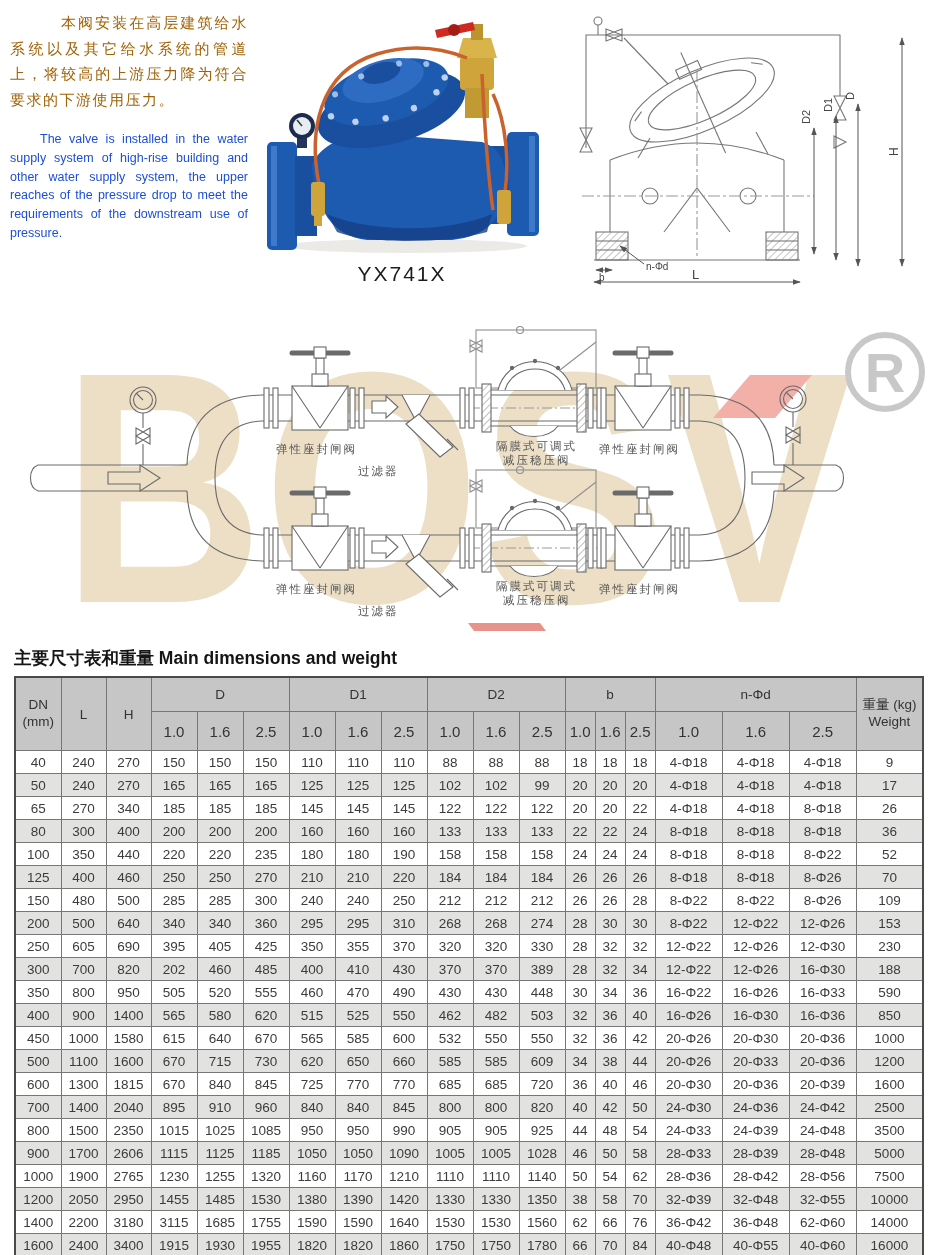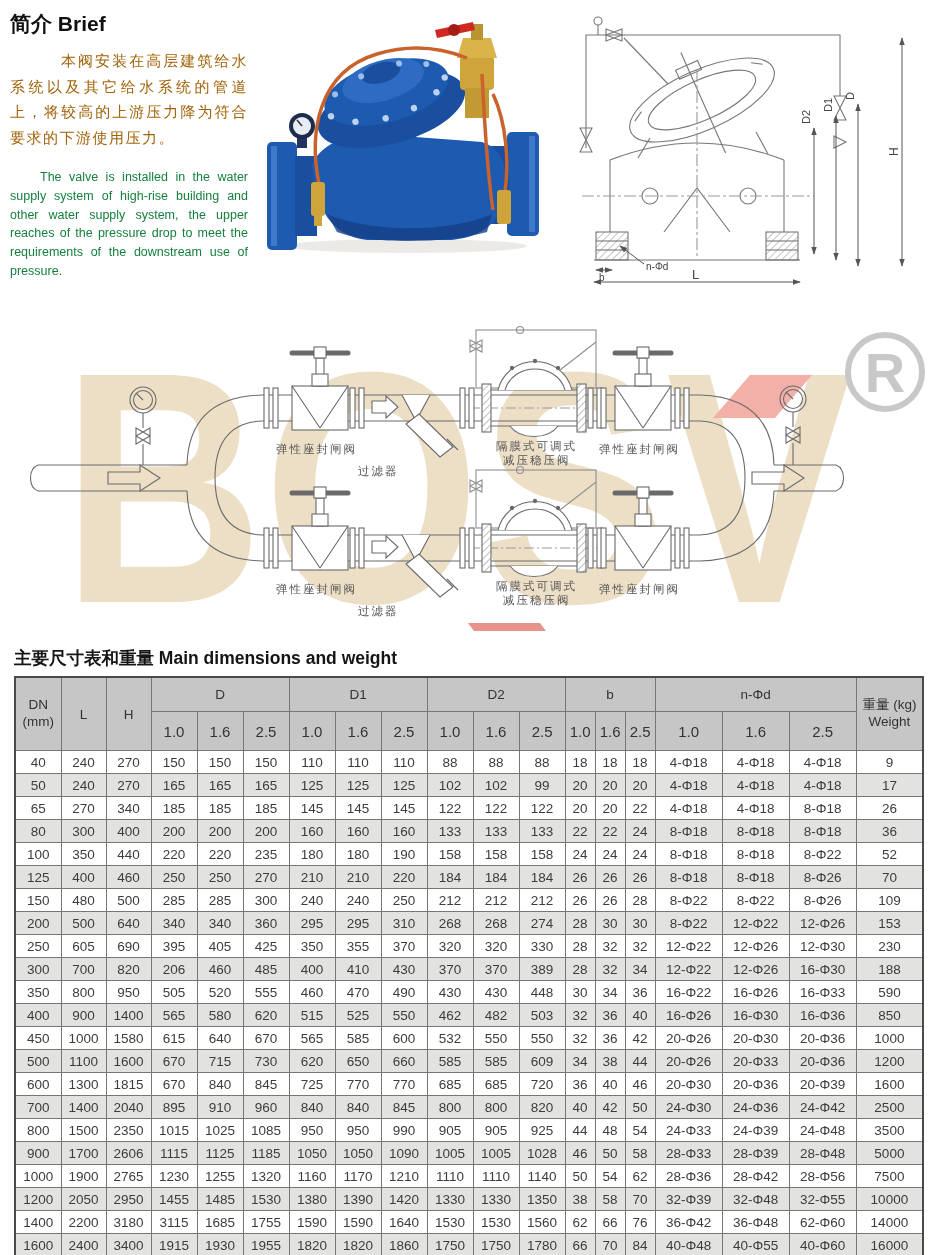--- a/index.html
+++ b/index.html
@@ -5,21 +5,21 @@
   html,body{margin:0;padding:0;background:#fff;}
   .page{width:940px;height:1255px;background:#fff;font-family:"Liberation Sans",sans-serif;
         color:#222;overflow:hidden;position:relative;}
   
   .top{display:flex;padding-top:6px;}
   .brief{width:252px;padding:4px 4px 0 10px;box-sizing:border-box;}
   .brief h1{font-size:21px;margin:0 0 10px 0;font-weight:bold;color:#111;}
   .brief .zh{font-size:15px;line-height:1.7;letter-spacing:1.5px;text-align:justify;
              text-indent:3.4em;margin:0 0 18px 0;color:#a16207;}
   .brief .en{font-size:12.5px;line-height:1.5;text-align:justify;text-indent:2.4em;
-             margin:0;color:#15803d;}
+             margin:0;color:#1d4ed8;}
   .photo{width:300px;text-align:center;padding-top:8px;}
   .photo-caption{font-size:21px;letter-spacing:2px;color:#1c1c1c;margin-top:2px;}
   .drawing{width:388px;padding-top:2px;}
   
   .schematic{width:940px;height:332px;margin-top:2px;}
   
   .tbl-title{font-size:17.5px;font-weight:bold;color:#151515;margin:10px 17px 6px 14px;}
   table.dims{border-collapse:collapse;table-layout:fixed;width:908px;margin-left:14px;
              border:2px solid #4a4a4a;}
   table.dims th,table.dims td{border:1px solid #767676;text-align:center;vertical-align:middle;
@@ -34,21 +34,20 @@
 </style>
 </head>
 <body>
 <div class="page">
 
 
 
 
 <div class="top">
   <div class="brief">
-    <h1>简介 Brief</h1>
     <p class="zh">本阀安装在高层建筑给水系统以及其它给水系统的管道上，将较高的上游压力降为符合要求的下游使用压力。</p>
     <p class="en">The valve is installed in the water supply system of high-rise building and other water supply system, the upper reaches of the pressure drop to meet the requirements of the downstream use of pressure.</p>
   </div>
 
   <div class="photo">
     <svg width="290" height="242" viewBox="0 0 290 242">
       <ellipse cx="150" cy="232" rx="120" ry="7" fill="#eceae6"></ellipse>
 
       <g>
         <rect x="10" y="128" width="30" height="108" rx="5" fill="#1d5bb0"></rect>
@@ -106,20 +105,21 @@
         <path d="M236,80 C250,110 252,150 248,178"></path>
         <path d="M225,60 C228,120 232,170 236,196"></path>
       </g>
 
       <g fill="#cfa43a">
         <rect x="54" y="168" width="14" height="34" rx="3"></rect>
         <rect x="240" y="176" width="14" height="34" rx="3"></rect>
         <rect x="57" y="198" width="8" height="14"></rect>
       </g>
     </svg>
+    <div class="photo-caption">YX741X</div>
   </div>
 
   <div class="drawing">
     <svg width="382" height="286" viewBox="0 0 382 286">
       <defs>
         <pattern id="hatch" width="5" height="5" patternUnits="userSpaceOnUse" patternTransform="rotate(45)">
           <line x1="0" y1="0" x2="0" y2="5" stroke="#888" stroke-width="1"></line>
         </pattern>
         <marker id="ah" viewBox="0 0 10 10" refX="9" refY="5" markerWidth="8" markerHeight="8" orient="auto-start-reverse">
           <path d="M0,1.5 L10,5 L0,8.5 Z" fill="#555"></path>
@@ -626,21 +626,21 @@
           <td>32</td>
           <td>12-Φ22</td>
           <td>12-Φ26</td>
           <td>12-Φ30</td>
           <td>230</td>
         </tr>
         <tr class="alt">
           <td>300</td>
           <td>700</td>
           <td>820</td>
-          <td>206</td>
+          <td>202</td>
           <td>460</td>
           <td>485</td>
           <td>400</td>
           <td>410</td>
           <td>430</td>
           <td>370</td>
           <td>370</td>
           <td>389</td>
           <td>28</td>
           <td>32</td>

